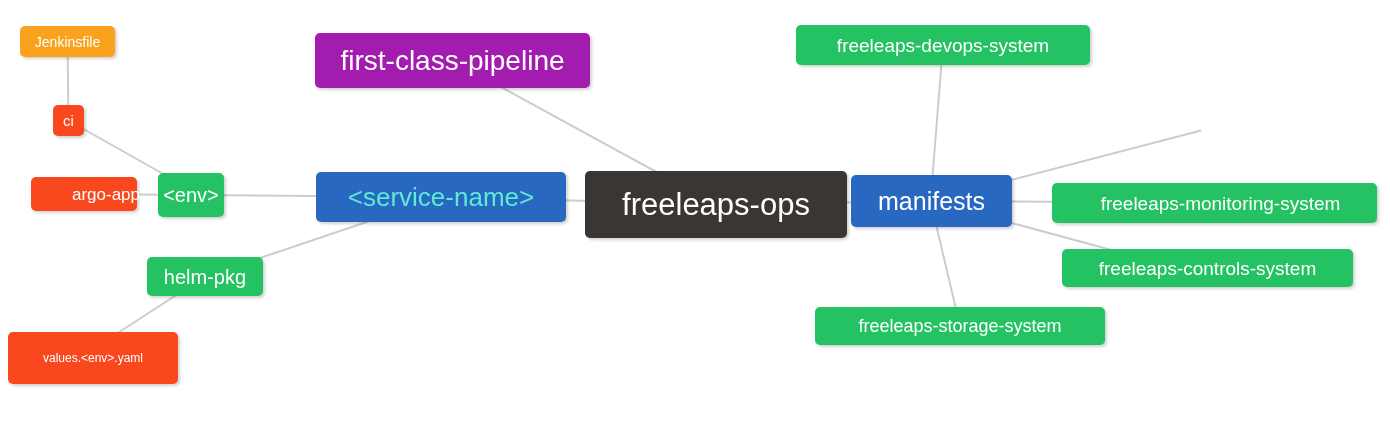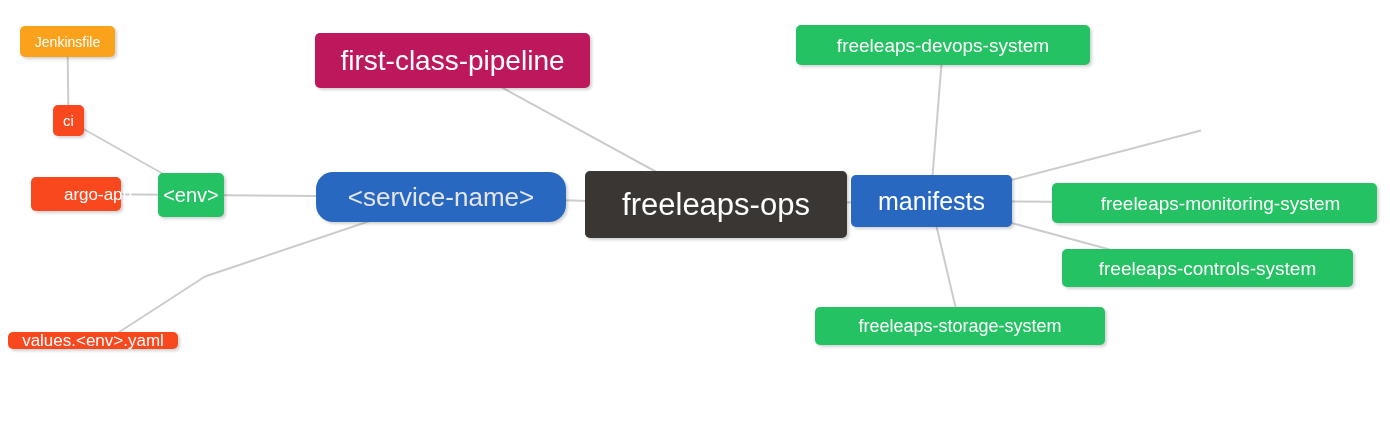--- a/index.html
+++ b/index.html
@@ -32,24 +32,24 @@
     white-space: nowrap;
     line-height: 1;
     box-shadow: 2px 2px 3px rgba(0,0,0,0.18);
     cursor: pointer;
     user-select: none;
   }
 
   
   #n-jenkinsfile          { left: 20px;   top: 26px;  width: 95px;  height: 31px; font-size: 14px; }
   #n-ci                   { left: 53px;   top: 105px; width: 31px;  height: 31px; font-size: 15px; }
-  #n-argo_app             { left: 31px;   top: 177px; width: 90px;  height: 34px; font-size: 17px; padding-left: 44px; }
+  #n-argo_app             { left: 31px;   top: 177px; width: 106px;  height: 34px; font-size: 17px; padding-left: 44px; }
   #n-env                  { left: 158px;  top: 173px; width: 66px;  height: 44px; font-size: 20px; }
   #n-helm_pkg             { left: 147px;  top: 257px; width: 116px; height: 39px; font-size: 20px; }
-  #n-values_yaml          { left: 8px;    top: 332px; width: 170px; height: 17px; font-size: 17px; }
+  #n-values_yaml          { left: 8px;    top: 332px; width: 170px; height: 52px; font-size: 12px; }
   #n-first_class_pipeline { left: 315px;  top: 33px;  width: 275px; height: 55px; font-size: 28px; }
   #n-service_name         { left: 316px;  top: 172px; width: 250px; height: 50px; font-size: 26px; }
   #n-freeleaps_ops        { left: 585px;  top: 171px; width: 262px; height: 67px; font-size: 31px; }
   #n-manifests            { left: 851px;  top: 175px; width: 161px; height: 52px; font-size: 25px; }
   #n-devops               { left: 796px;  top: 25px;  width: 294px; height: 40px; font-size: 19px; }
   #n-network              { left: 1055px; top: 111px; width: 292px; height: 39px; font-size: 19px; }
   #n-monitoring           { left: 1052px; top: 183px; width: 325px; height: 40px; font-size: 19px; padding-left: 12px; }
   #n-controls             { left: 1062px; top: 249px; width: 291px; height: 38px; font-size: 19px; }
   #n-storage              { left: 815px;  top: 307px; width: 290px; height: 38px; font-size: 18px; }
 </style>
@@ -71,22 +71,23 @@
       <line x1="930.5" y1="201" x2="1201" y2="130.5" stroke="#cccccc" stroke-width="2"></line>
       <line x1="930.5" y1="201" x2="1214.5" y2="203" stroke="#cccccc" stroke-width="2"></line>
       <line x1="930.5" y1="201" x2="1207.5" y2="276" stroke="#cccccc" stroke-width="2"></line>
       <line x1="930.5" y1="201" x2="960" y2="326" stroke="#cccccc" stroke-width="2"></line>
     </svg>
 
   <div class="node" id="n-jenkinsfile" style="background: rgb(250, 162, 27); color: rgb(255, 255, 255);">Jenkinsfile</div>
   <div class="node" id="n-ci" style="background: rgb(250, 72, 30); color: rgb(255, 255, 255);">ci</div>
   <div class="node" id="n-argo_app" style="background: rgb(250, 72, 30); color: rgb(255, 255, 255);">argo-app</div>
   <div class="node" id="n-env" style="background: rgb(36, 194, 99); color: rgb(255, 255, 255);">&lt;env&gt;</div>
+  <div class="node" id="n-helm_pkg" style="background: rgb(36, 194, 99); color: rgb(255, 255, 255);">helm-pkg</div>
   <div class="node" id="n-values_yaml" style="background: rgb(250, 72, 30); color: rgb(255, 255, 255);">values.&lt;env&gt;.yaml</div>
-  <div class="node" id="n-first_class_pipeline" style="background: #be185d; color: rgb(255, 255, 255);">first-class-pipeline</div>
-  <div class="node" id="n-service_name" style="background: rgb(41, 104, 193); color: #e5e5e5; border-radius: 17px;">&lt;service-name&gt;</div>
+  <div class="node" id="n-first_class_pipeline" style="background: #a21caf; color: rgb(255, 255, 255);">first-class-pipeline</div>
+  <div class="node" id="n-service_name" style="background: rgb(41, 104, 193); color: #5eead4;">&lt;service-name&gt;</div>
   <div class="node" id="n-freeleaps_ops" style="background: rgb(58, 54, 52); color: rgb(255, 255, 255);">freeleaps-ops</div>
   <div class="node" id="n-manifests" style="background: rgb(41, 104, 193); color: rgb(255, 255, 255);">manifests</div>
   <div class="node" id="n-devops" style="background: rgb(36, 194, 99); color: rgb(255, 255, 255);">freeleaps-devops-system</div>
   <div class="node" id="n-monitoring" style="background: rgb(36, 194, 99); color: rgb(255, 255, 255);">freeleaps-monitoring-system</div>
   <div class="node" id="n-controls" style="background: rgb(36, 194, 99); color: rgb(255, 255, 255);">freeleaps-controls-system</div>
   <div class="node" id="n-storage" style="background: rgb(36, 194, 99); color: rgb(255, 255, 255);">freeleaps-storage-system</div>
 </div>
 
 </body></html>

